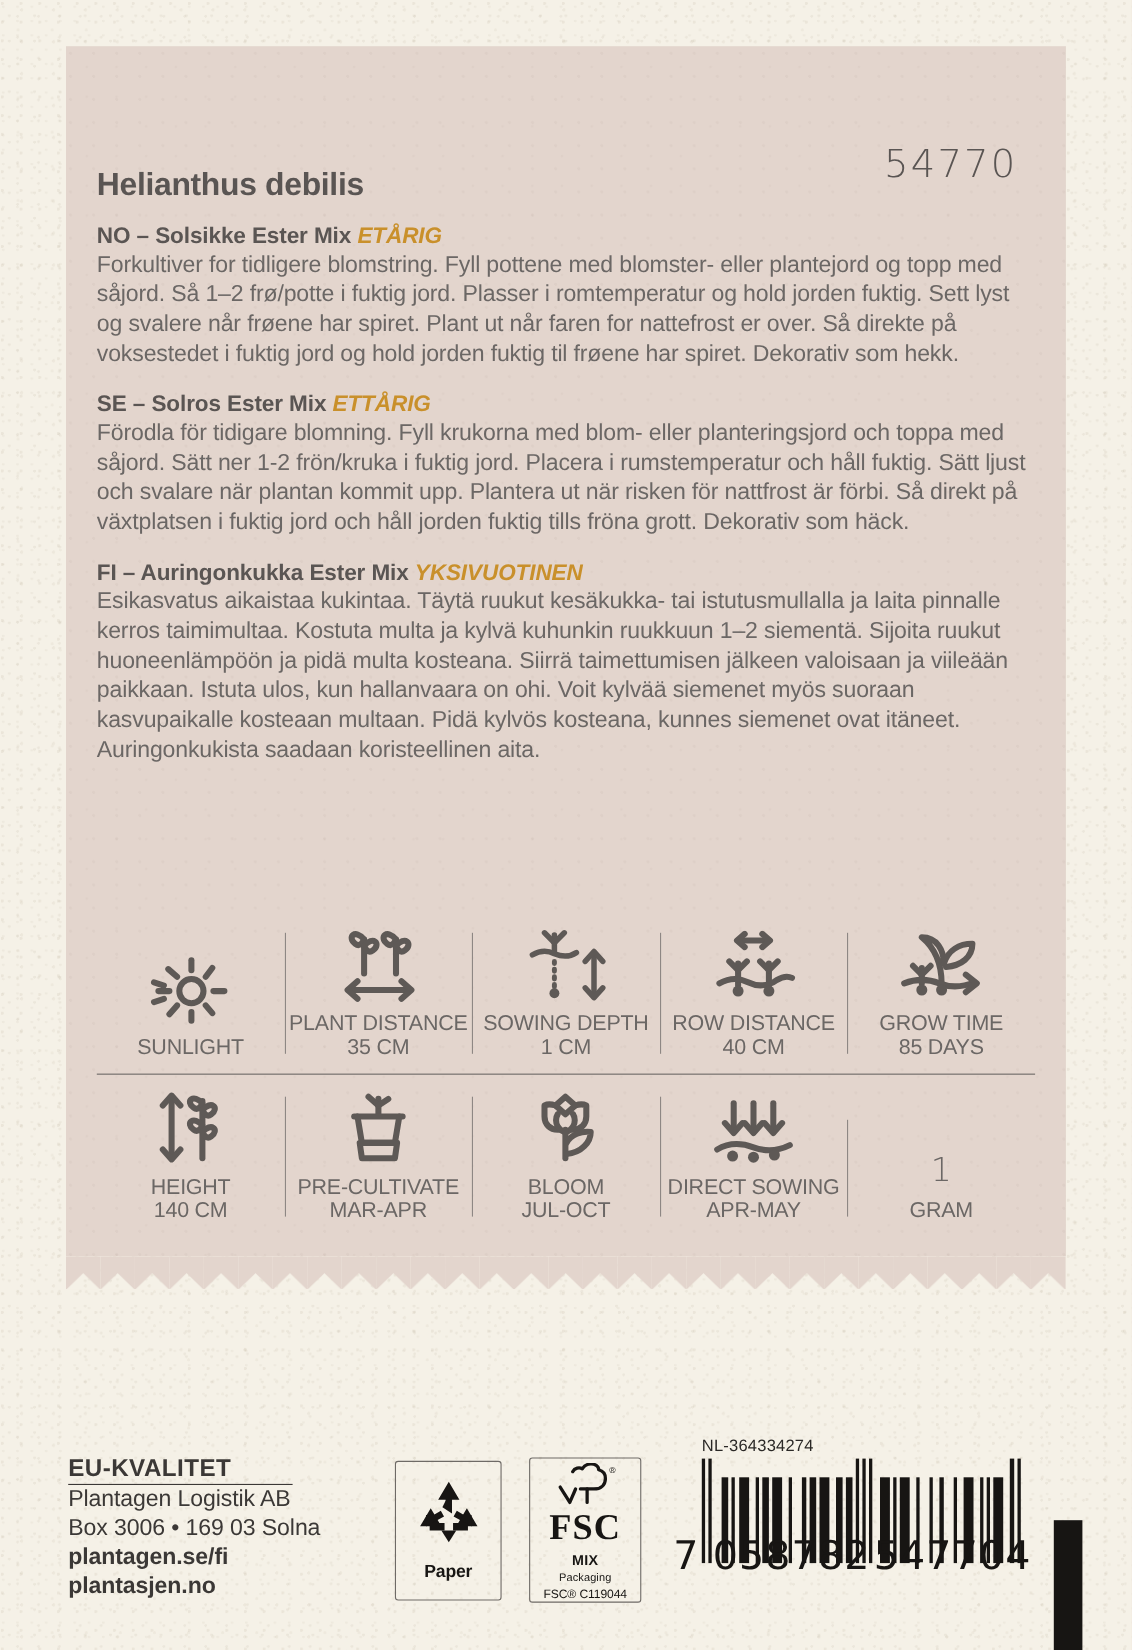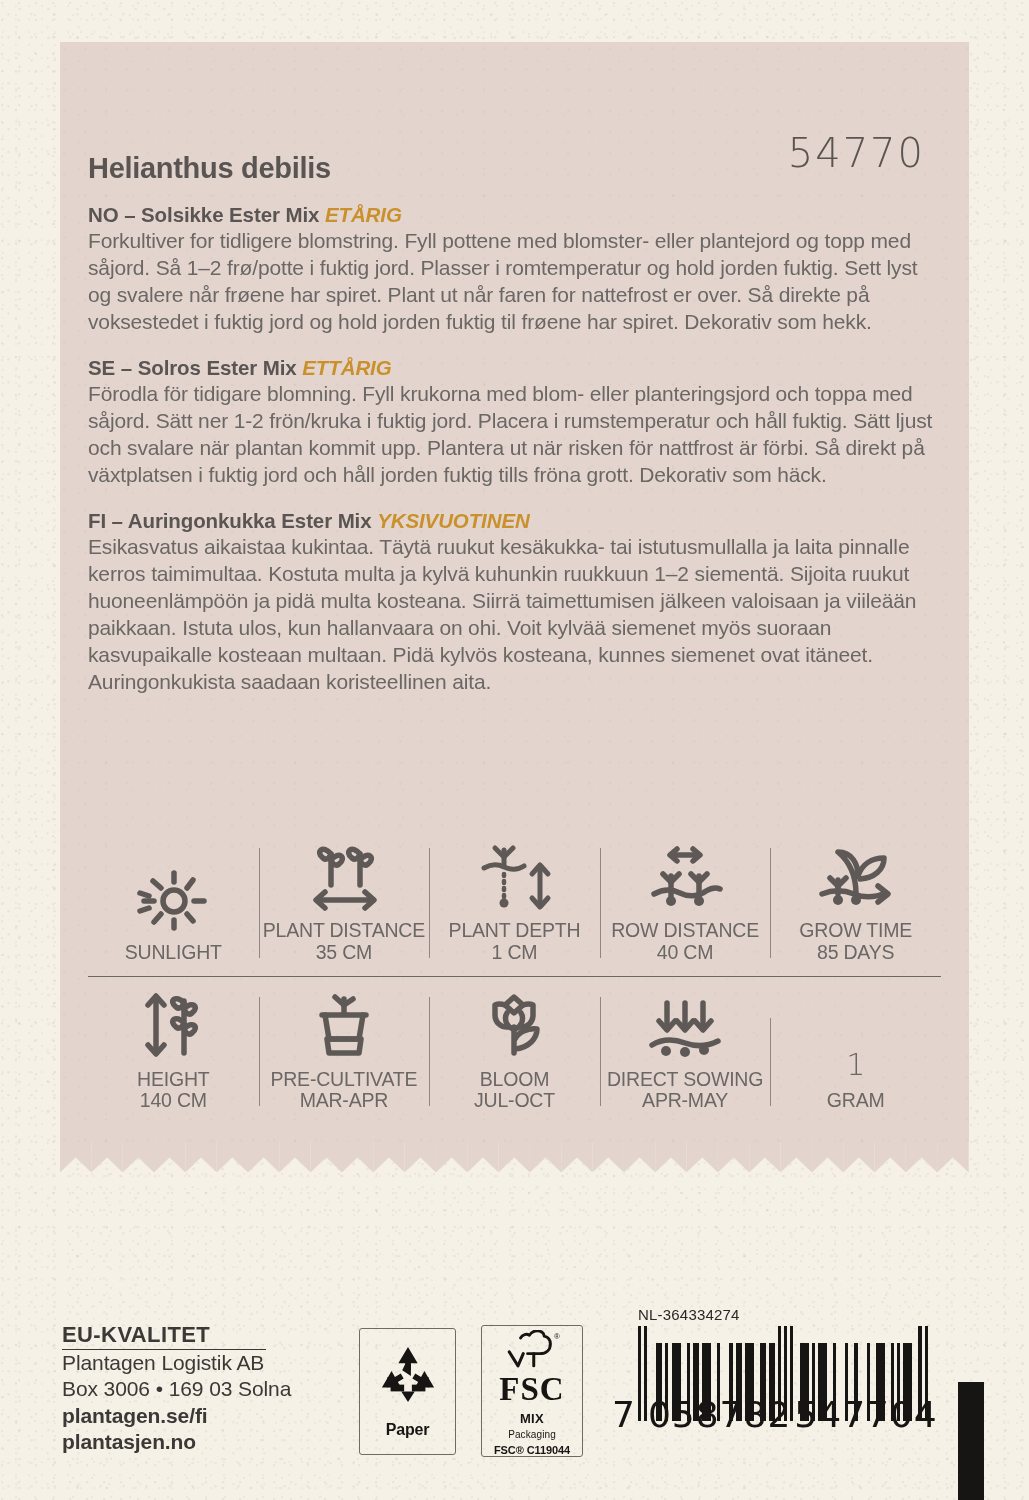--- a/index.html
+++ b/index.html
@@ -51,21 +51,21 @@
     mask-image:
       linear-gradient(135deg, #000 50%, transparent 50.5%),
       linear-gradient(-135deg, #000 50%, transparent 50.5%);
     mask-size:31.34px 30px, 31.34px 30px;
     mask-position:0 0, 31.34px 0;
     mask-repeat:repeat-x, repeat-x;
   }
 
   .code-no{
     position:absolute;right:44px;top:88px;
-    font-size:40px;letter-spacing:2px;color:#5a5553;
+    font-size:35px;letter-spacing:2px;color:#5a5553;
     font-family:"DejaVu Sans", sans-serif;font-weight:300;
   }
 
   .content{position:absolute;left:28px;top:110px;right:28px;}
 
   .latin-name{
     font-size:29px;font-weight:bold;color:#5a5553;
     letter-spacing:-.3px;margin:0 0 18px 0;
   }
 
@@ -140,21 +140,21 @@
   .fsc-inner{
     position:absolute;inset:0;display:flex;flex-direction:column;
     align-items:center;padding-top:4px;
   }
   .fsc-word{
     font-family:"Liberation Serif", serif;font-size:33px;font-weight:bold;
     color:#171513;letter-spacing:1px;line-height:1;margin-top:1px;
   }
   .fsc-mix{font-size:13px;font-weight:bold;color:#171513;margin-top:5px;letter-spacing:.3px;}
   .fsc-pack{font-size:10px;color:#171513;margin-top:3px;letter-spacing:.1px;}
-  .fsc-code{font-size:11px;font-weight:bold;color:#171513;margin-top:4px;letter-spacing:-.1px;}
+  .fsc-code{font-size:11px;font-weight:normal;color:#171513;margin-top:4px;letter-spacing:-.1px;}
 
   .barcode-wrap{position:absolute;left:612px;top:6px;width:320px;}
   .nl-code{font-size:15px;color:#2a2826;margin-left:26px;letter-spacing:.2px;}
   .bars{height:95px;margin-top:3px;margin-left:26px;width:290px;display:flex;align-items:flex-end;}
   .bars span{display:block;background:#171513;}
   .ean-row{
     display:flex;align-items:baseline;font-size:36px;color:#171513;
     font-family:"DejaVu Sans", sans-serif;letter-spacing:1px;margin-top:-27px;
     position:relative;
   }
@@ -257,21 +257,21 @@
                 <path d="M30 13 L39 4"></path>
               <path d="M10 24 c7 -4 14 -4 20 -1 c7 3 14 3 20 -1"></path>
               <path d="M30 30 v2 M30 37 v2 M30 44 v2 M30 51 v2" stroke-width="4.5"></path>
               <circle cx="30" cy="59" r="4.5" fill="#5e5956" stroke="none"></circle>
               <path d="M66 22 V62"></path>
               <path d="M58 30 L66 21 L74 30"></path>
               <path d="M58 54 L66 63 L74 54"></path>
             </g>
           </svg>
         </div>
-        <div class="icon-label">PLANT DEPTH</div>
+        <div class="icon-label">SOWING DEPTH</div>
         <div class="icon-value">1 CM</div>
       </div>
 
       <div class="icon-cell">
         <div class="icon-art">
           <svg width="82" height="66" viewBox="0 0 82 66">
             <g fill="none" stroke="#5e5956" stroke-width="5.5" stroke-linecap="round" stroke-linejoin="round">
               <path d="M27 9 H55"></path>
               <path d="M33 3 L26 9 L33 15"></path>
               <path d="M49 3 L56 9 L49 15"></path>

